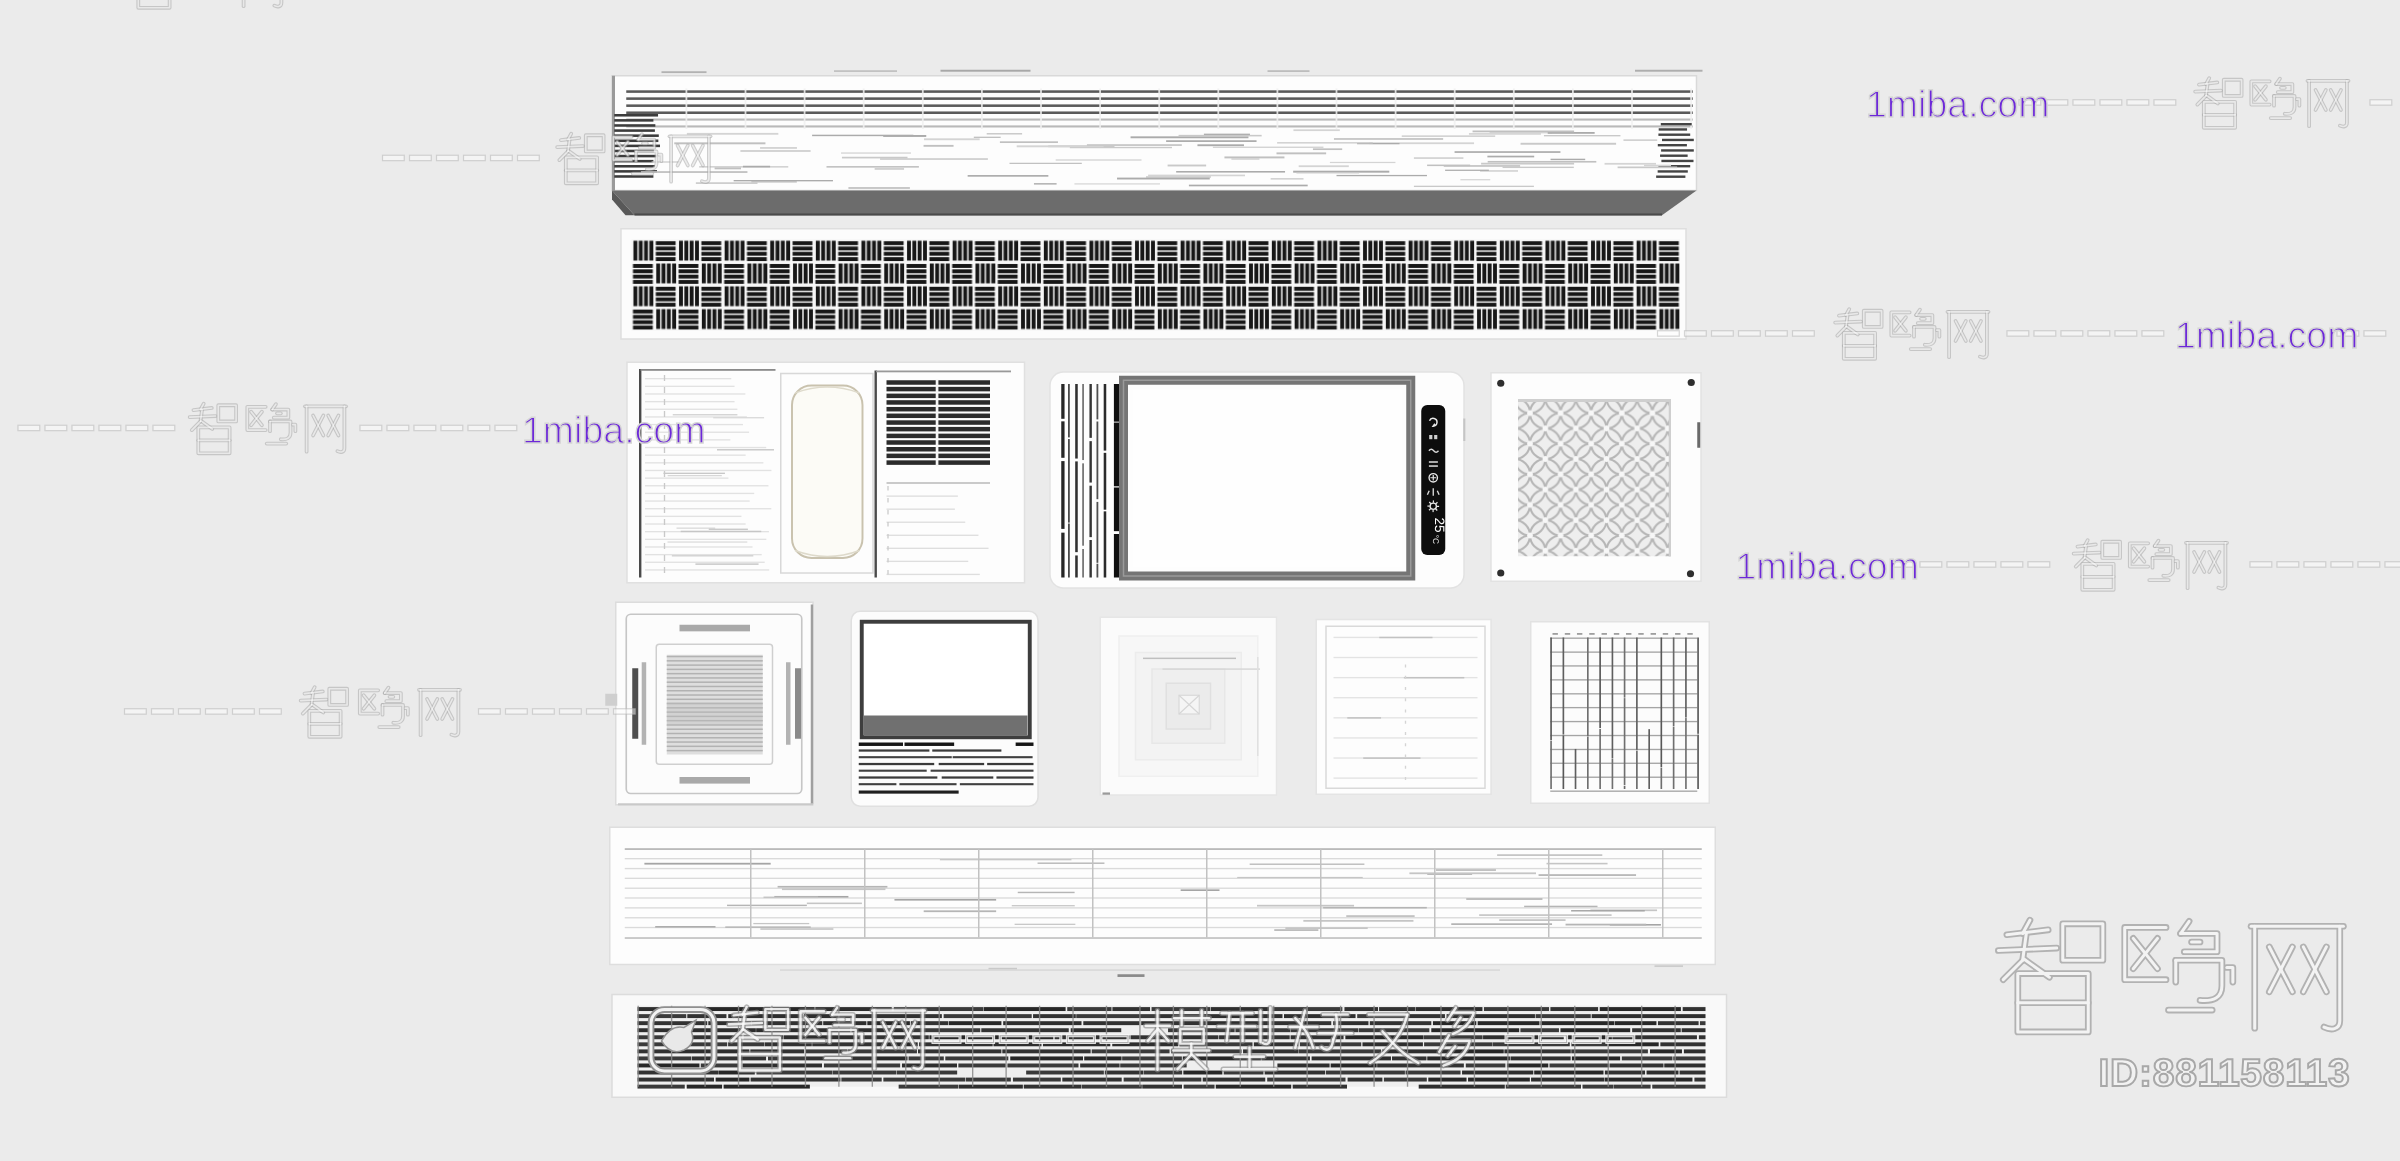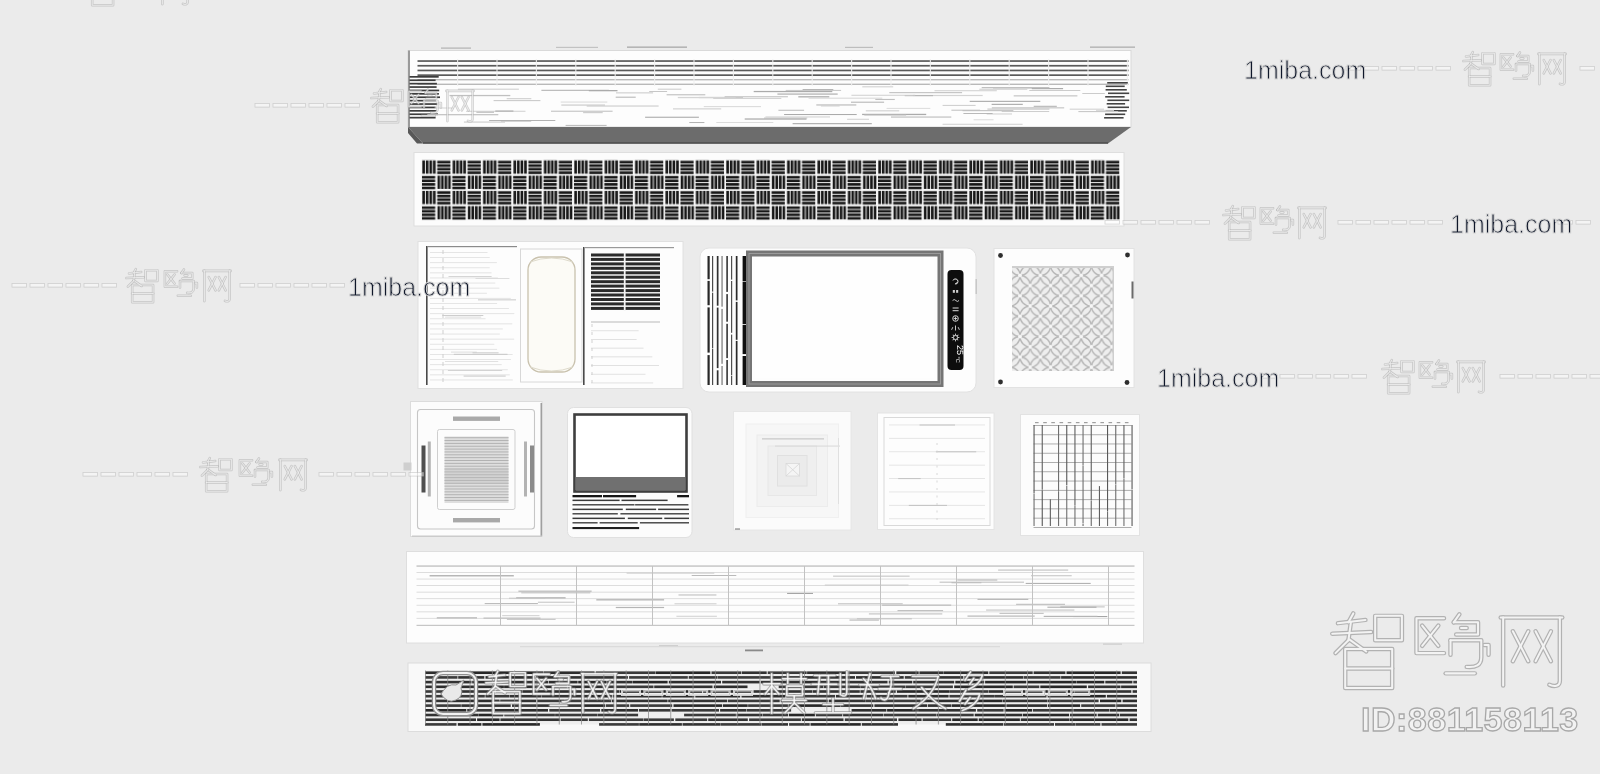--- a/index.html
+++ b/index.html
@@ -1,17 +1,17 @@
 <!DOCTYPE html>
 <html><head><meta charset="utf-8">
 <style>
 html,body{margin:0;padding:0;width:1600px;height:774px;overflow:hidden;background:#ebebeb;
 font-family:"Liberation Sans",sans-serif;}
-.wmtext{position:absolute;color:#0f172a;-webkit-text-stroke:1px #d5d5d5;font-size:25px;letter-spacing:0;}
-#idtext{position:absolute;left:1361px;top:700px;font-size:34px;font-weight:bold;color:#f2f2f2;
+.wmtext{position:absolute;color:#6d28d9;-webkit-text-stroke:1px #d5d5d5;font-size:25px;letter-spacing:0;}
+#idtext{position:absolute;left:1399px;top:700px;font-size:26px;font-weight:bold;color:#f2f2f2;
 -webkit-text-stroke:1.3px #a8a8a8;letter-spacing:0.5px;}
 </style></head>
 <body>
 <svg width="1600" height="774" viewBox="0 0 1600 774" style="position:absolute;left:0;top:0">
     <defs>
       <g id="g-zhi">
         <path d="M30,3 L24,14"></path>
         <path d="M11,15 L45,11"></path>
         <path d="M4,28 L52,26"></path>
         <path d="M27,14 L24,36"></path>

